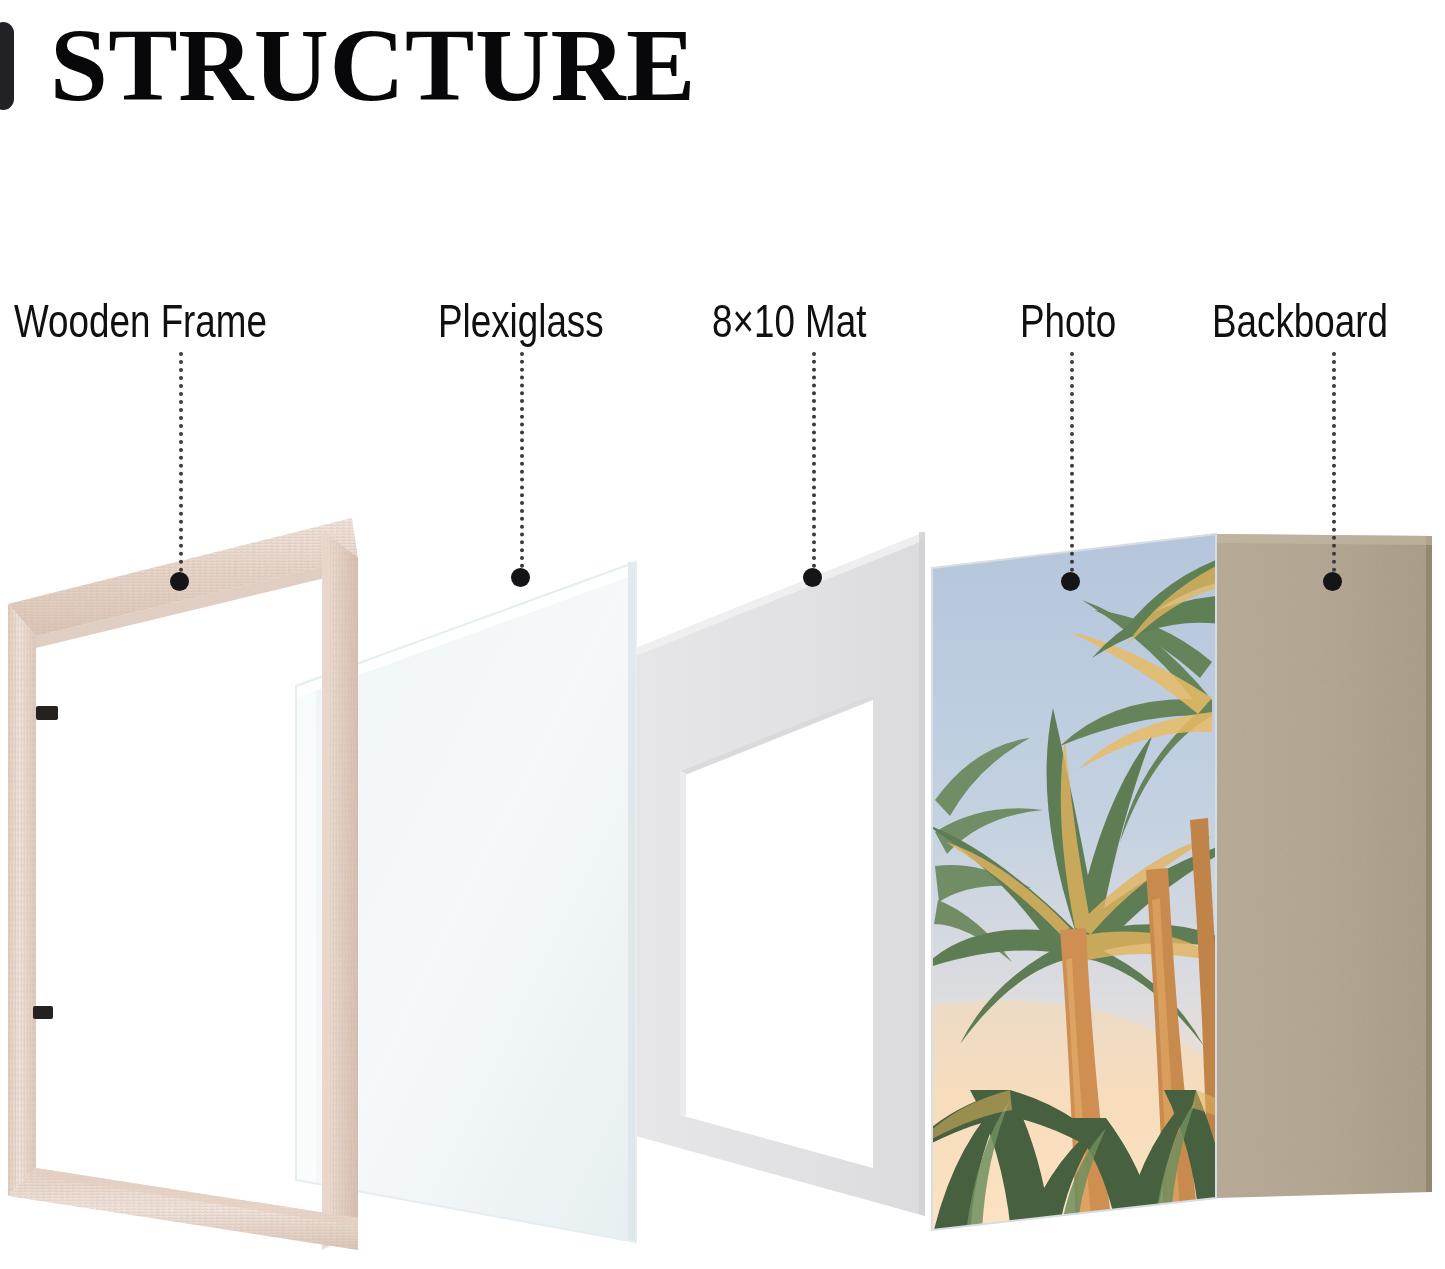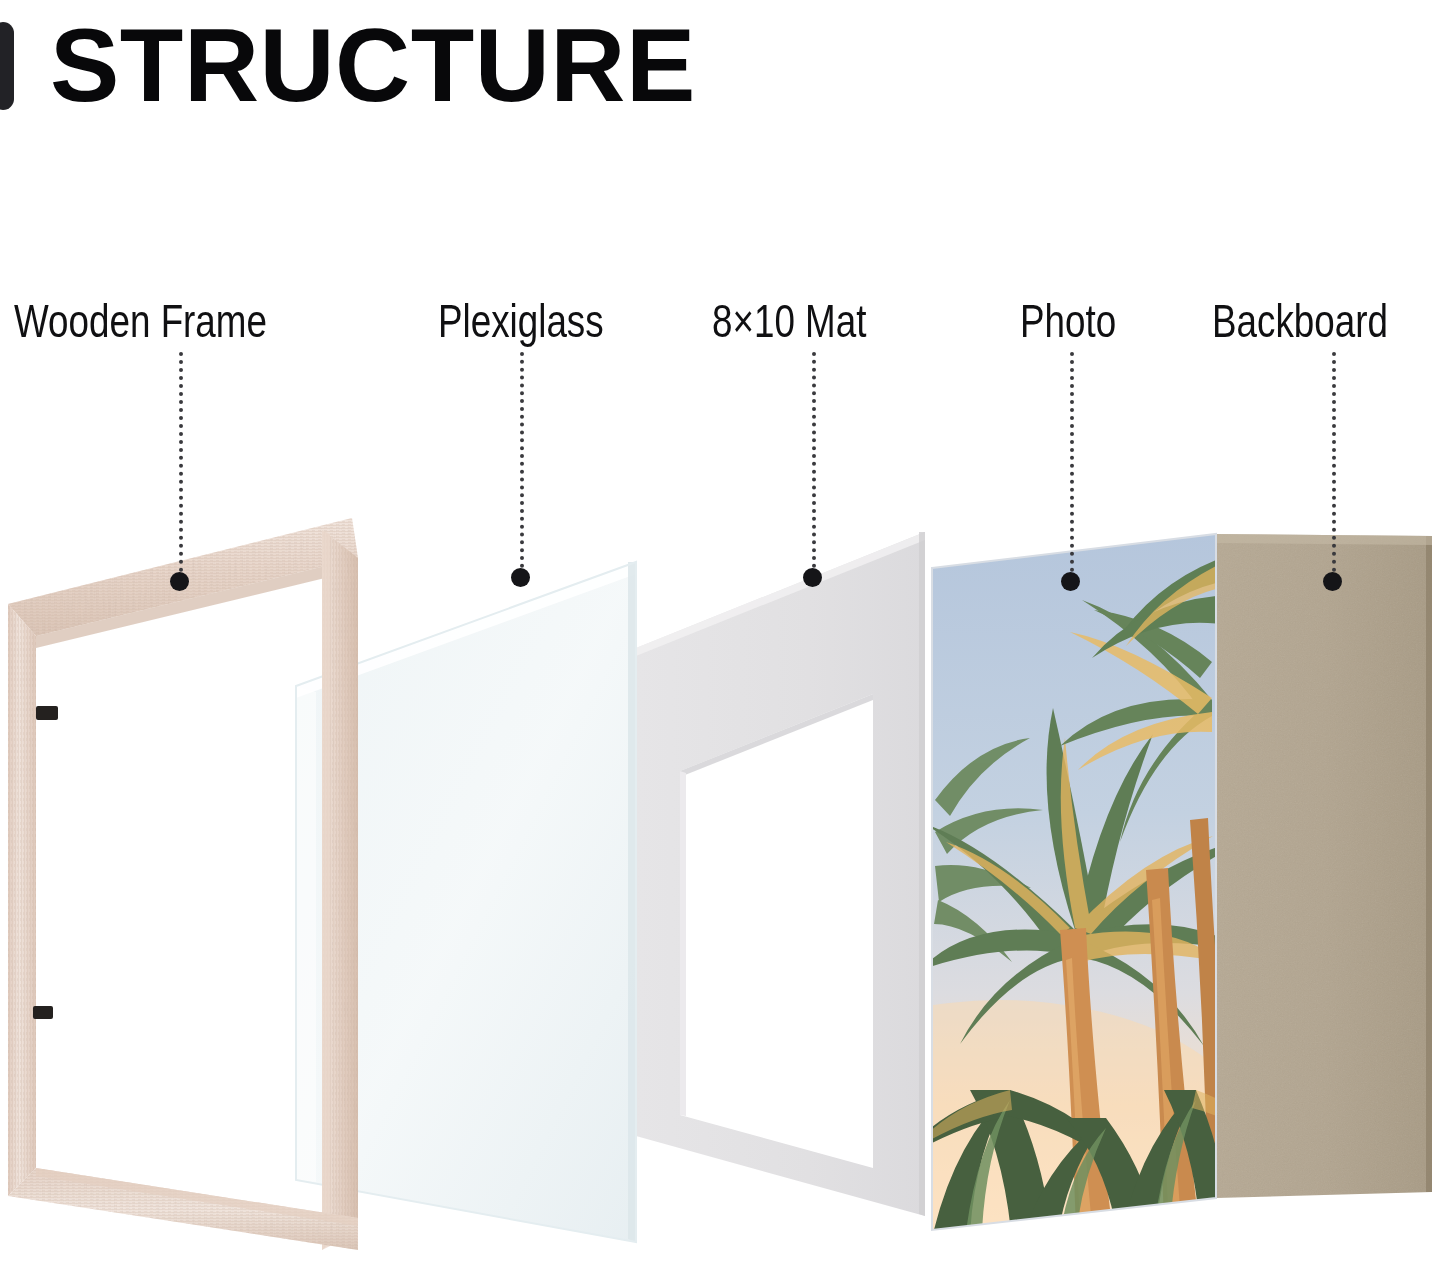--- a/index.html
+++ b/index.html
@@ -16,21 +16,21 @@
     display:flex;align-items:center;
   }
   #title-accent-bar{
     width:22px;height:88px;margin-left:-8px;margin-top:2px;
     background:#222226;border-radius:11px;flex:0 0 auto;
   }
   #page-title{
     margin-left:36px;
     font-size:104px;line-height:104px;font-weight:bold;
     color:#08080a;letter-spacing:0.5px;
-    font-family:Liberation Sans, sans-serif;
+    font-family:Liberation Serif, serif;
     white-space:nowrap;
   }
 
   
   .callout-label{
     position:absolute;
     font-size:46px;line-height:46px;
     color:#101012;white-space:nowrap;
     transform:scaleX(.80);transform-origin:left center;
     font-family:"Liberation Sans","DejaVu Sans",sans-serif;

